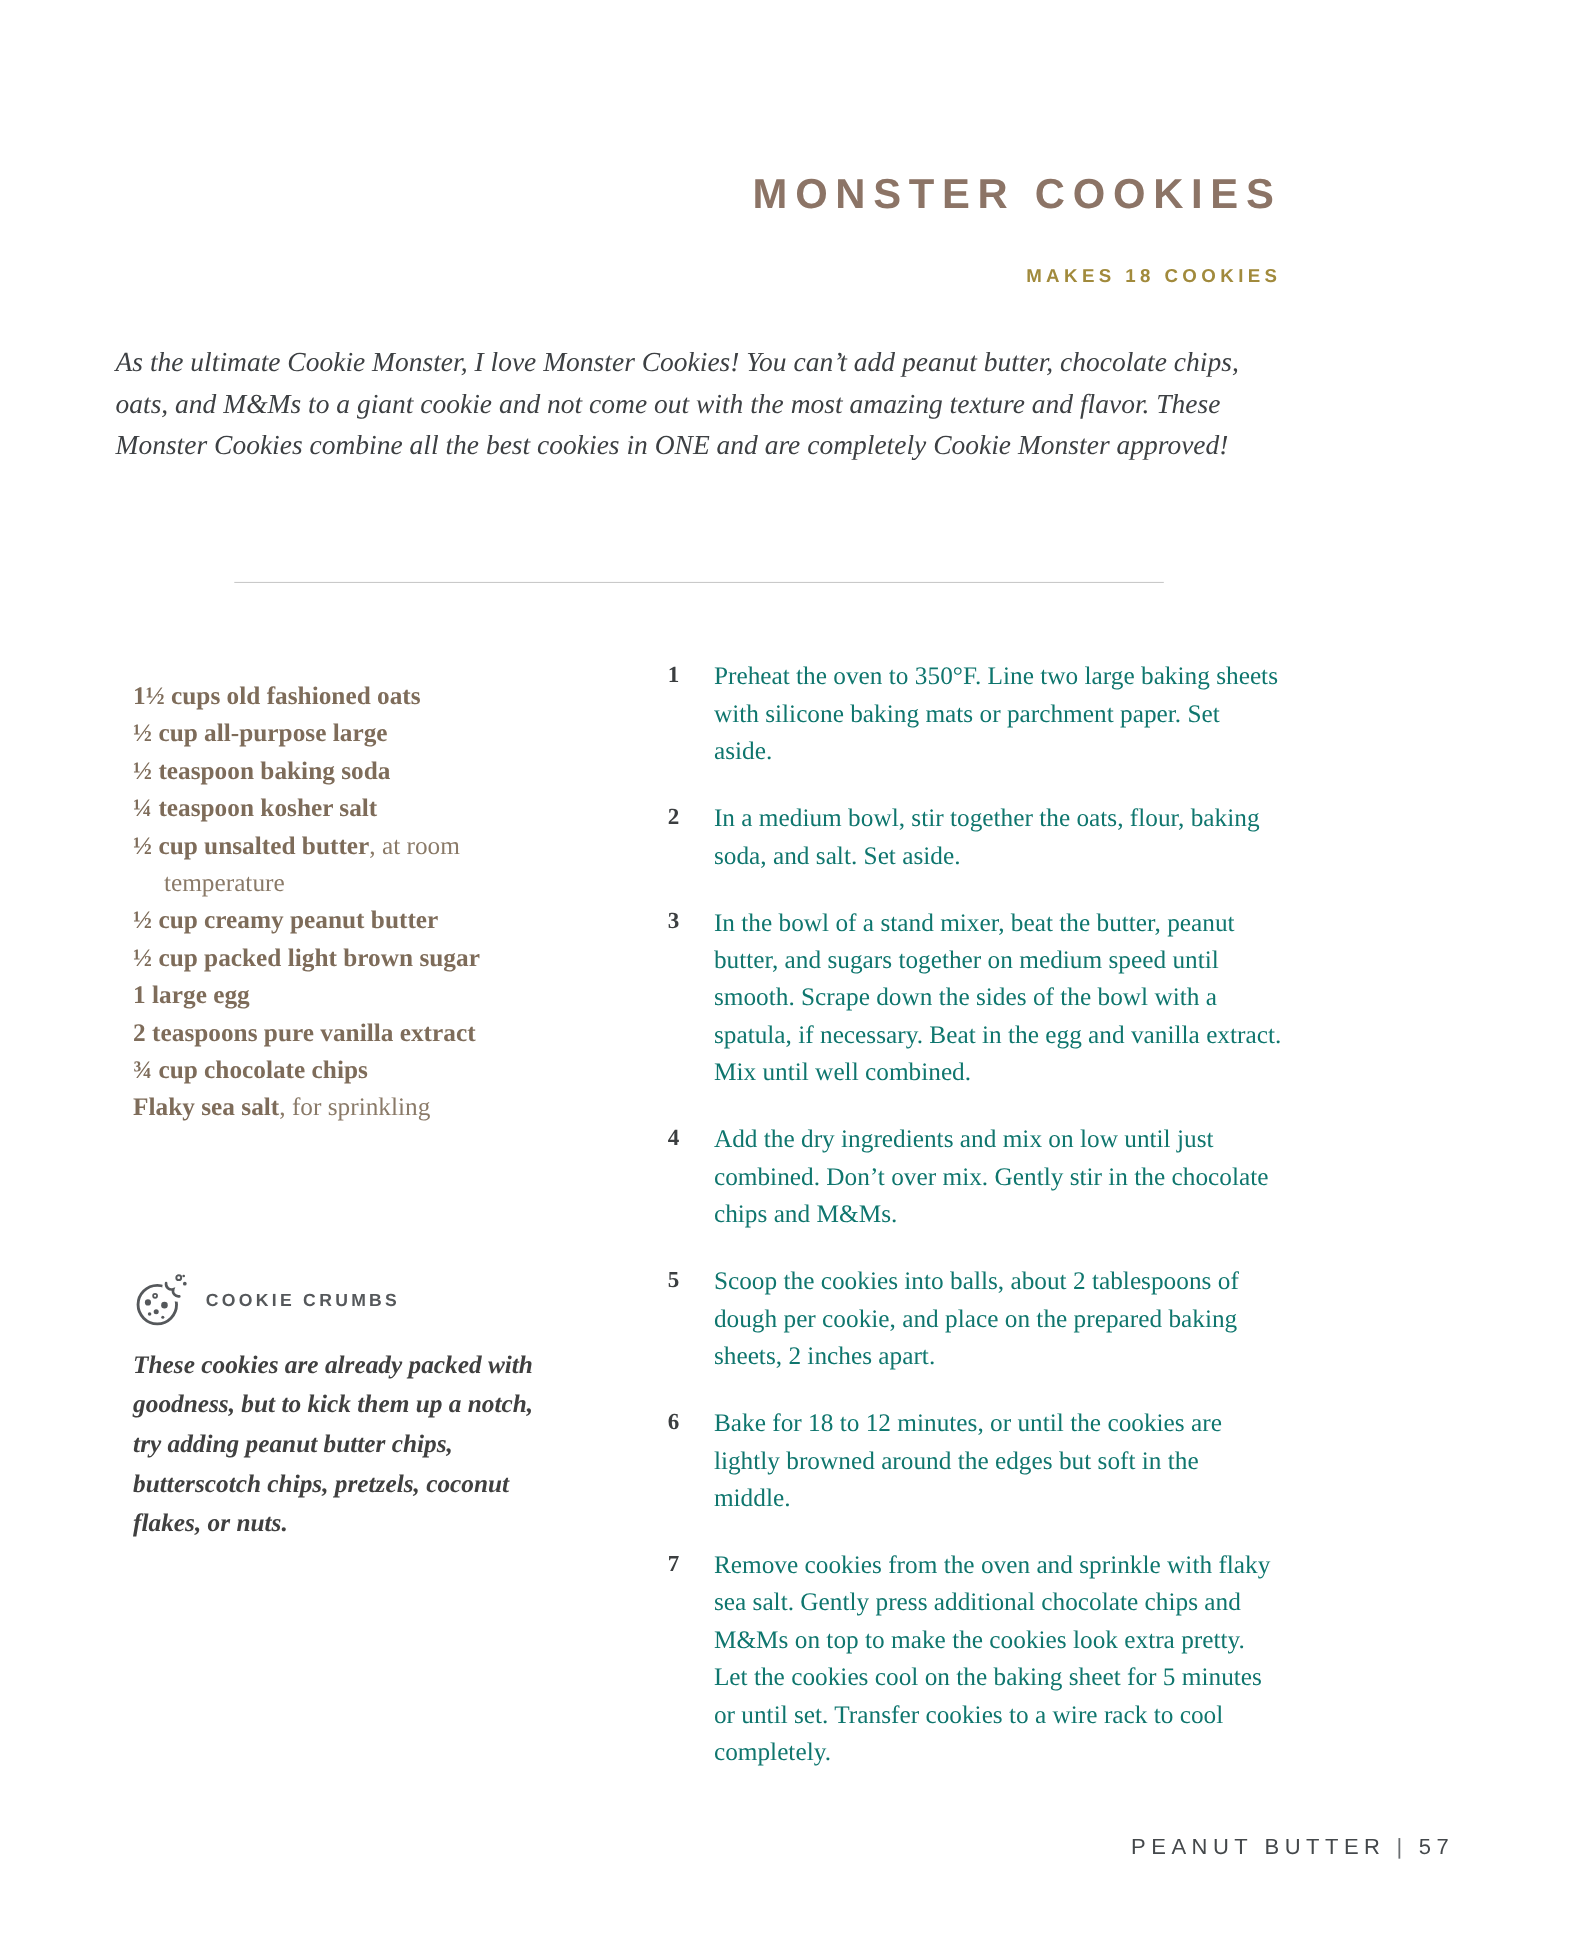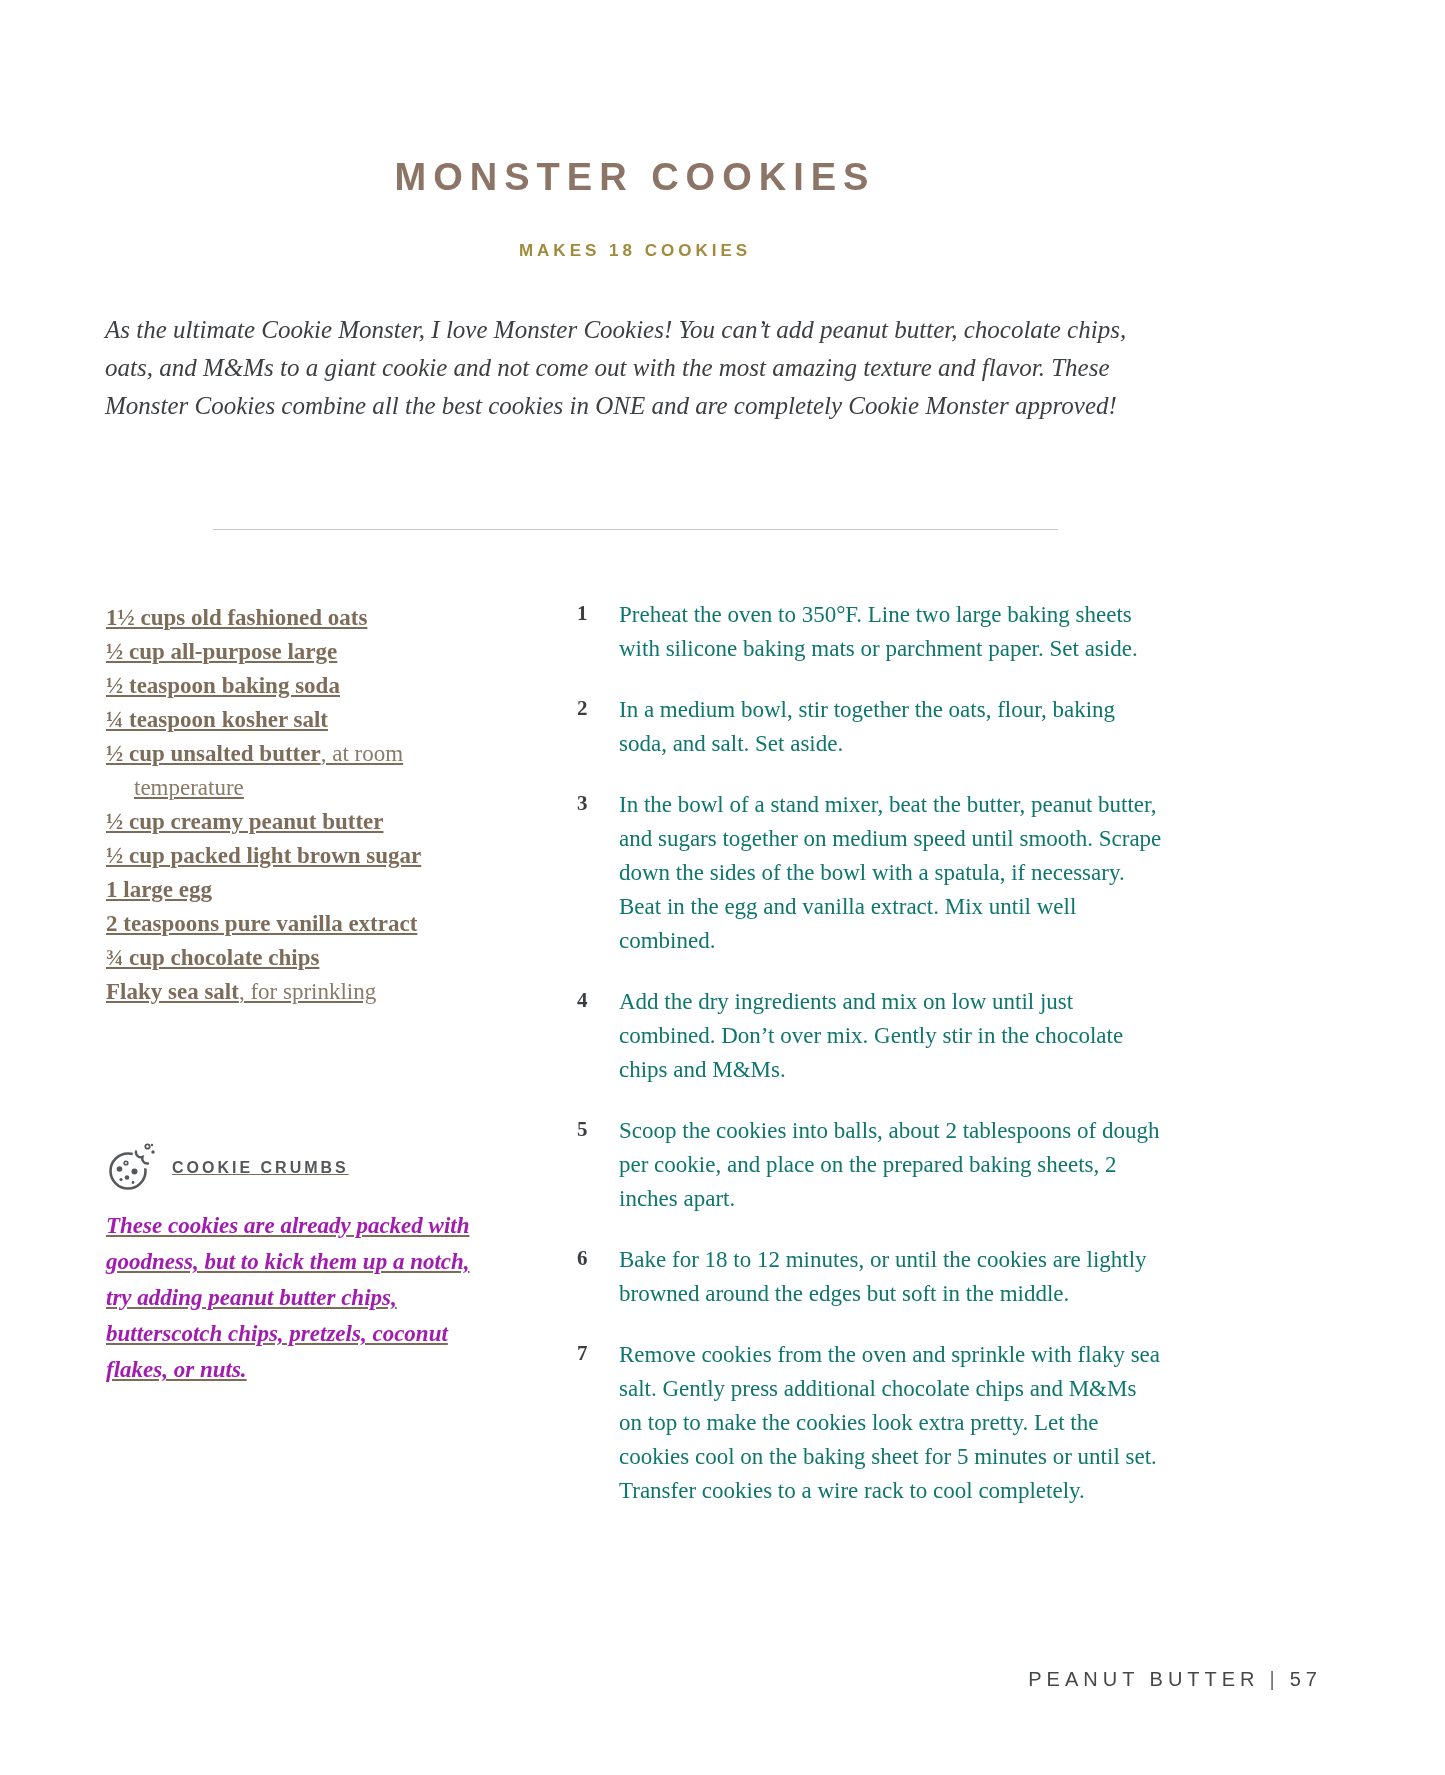--- a/index.html
+++ b/index.html
@@ -6,21 +6,21 @@
   .page {
     position:relative;
     width:1445px; height:1775px;
     background:#ffffff;
     font-family:"Liberation Serif", serif;
     overflow:hidden;
   }
   .content { margin-left:105px; width:1060px; }
 
   
-  .header { text-align:center; padding-top:156px; }
+  .header { text-align:right; padding-top:156px; }
   .title {
     margin:0;
     font-family:"Liberation Sans", sans-serif;
     font-size:38px; font-weight:bold;
     letter-spacing:7px;
     color:#8c7466;
   }
   .yield {
     margin-top:42px;
     font-family:"Liberation Sans", sans-serif;
@@ -42,24 +42,23 @@
     margin:104px auto 0;
     width:845px; height:0;
     border-top:1px solid #c9c9c9;
   }
 
   
   .columns { display:flex; margin-top:70px; }
 
   .ingredients {
     width:398px;
-    list-style:none; margin:1px; padding:0;
+    list-style:none; margin:16px; padding:0;
     font-size:23px; font-weight:bold; line-height:34px;
     color:#7e6c5a;
-    text-decoration:underline;
   }
   .ingredients li { padding-left:28px; text-indent:-28px; }
   .ingredients .r { font-weight:normal; color:#8a7a68; }
 
   .steps { flex:1; margin-left:72px; margin-top:-2px; }
   .step { display:flex; margin-bottom:27px; }
   .step-num {
     width:42px; flex:none;
     font-weight:bold; font-size:21px;
     padding-top:3px;
@@ -80,21 +79,21 @@
     margin-left:16px;
     font-family:"Liberation Sans", sans-serif;
     font-size:16px; font-weight:bold;
     letter-spacing:3px;
     color:#55585b;
   }
   .note-text {
     margin:14px 0 0 0;
     font-style:italic;
     font-size:23px; line-height:36px;
-    color:#a21caf;
+    color:#404040;
     width:378px;
   }
 
   
   .footer {
     position:absolute;
     right:123px; bottom:84px;
     font-family:"Liberation Sans", sans-serif;
     font-size:20px; letter-spacing:5px;
     color:#44484b;

